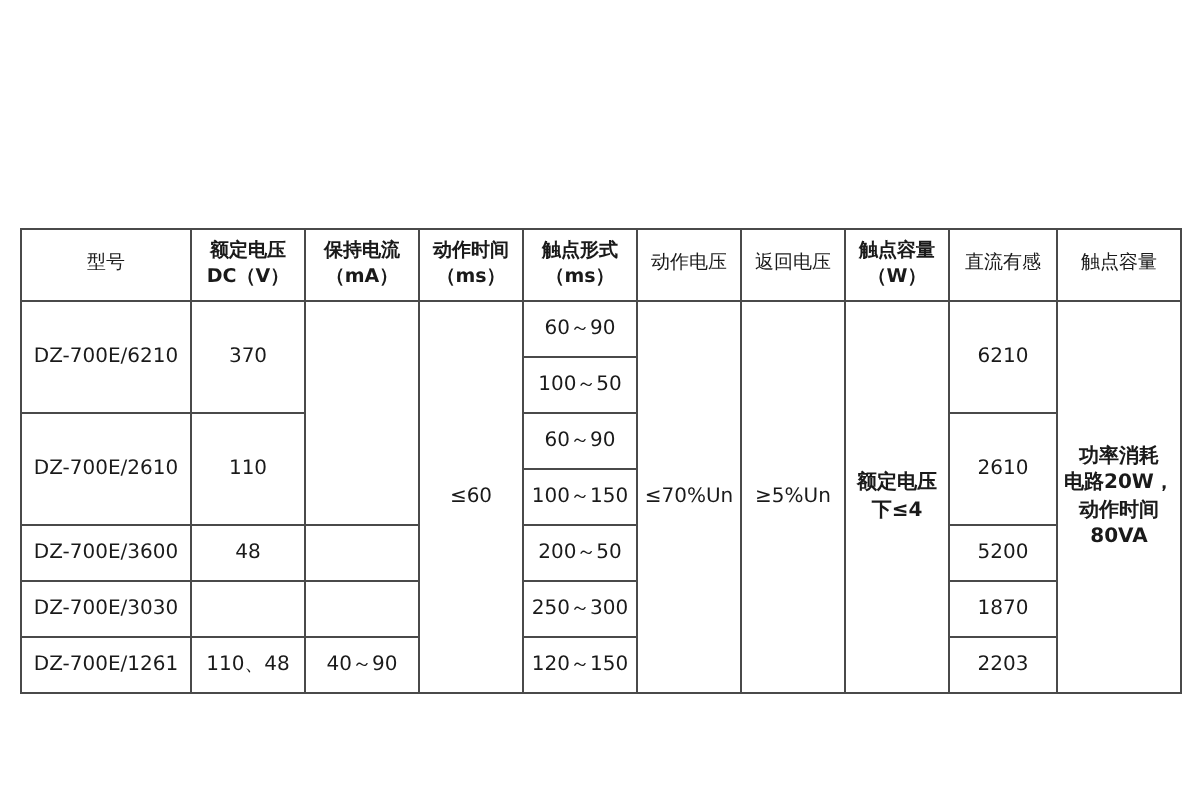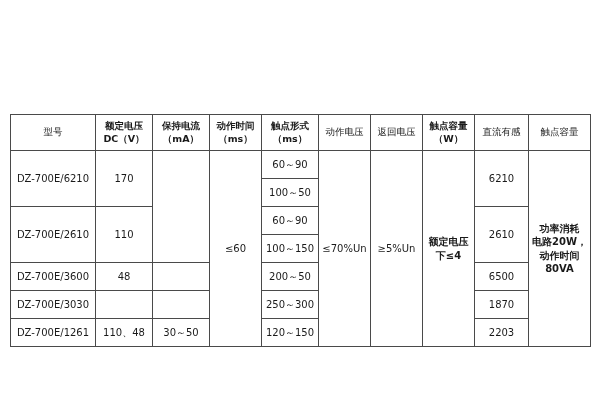--- a/index.html
+++ b/index.html
@@ -111,21 +111,21 @@
         </th>
         <th>
           <span>触点容量</span>
         </th>
       </tr>
     </thead>
     <tbody>
 
       <tr>
         <td class="model" rowspan="2">DZ-700E/6210</td>
-        <td rowspan="2">170</td>
+        <td rowspan="2">370</td>
         <td rowspan="4"></td>
         <td rowspan="7">≤60</td>
         <td>60～90</td>
         <td rowspan="7">≤70%Un</td>
         <td rowspan="7">≥5%Un</td>
         <td rowspan="7" class="two-line">
           <span>额定电压</span>
           <span>下≤4</span>
         </td>
         <td rowspan="2">6210</td>
@@ -150,33 +150,33 @@
 
       <tr>
         <td>100～150</td>
       </tr>
 
       <tr>
         <td class="model">DZ-700E/3600</td>
         <td>48</td>
         <td></td>
         <td>200～50</td>
-        <td>6500</td>
+        <td>5200</td>
       </tr>
 
       <tr>
         <td class="model">DZ-700E/3030</td>
         <td></td>
         <td></td>
         <td>250～300</td>
         <td>1870</td>
       </tr>
 
       <tr>
         <td class="model">DZ-700E/1261</td>
         <td>110、48</td>
-        <td>30～50</td>
+        <td>40～90</td>
         <td>120～150</td>
         <td>2203</td>
       </tr>
     </tbody>
   </table>
 </div>
 
 </body></html>

